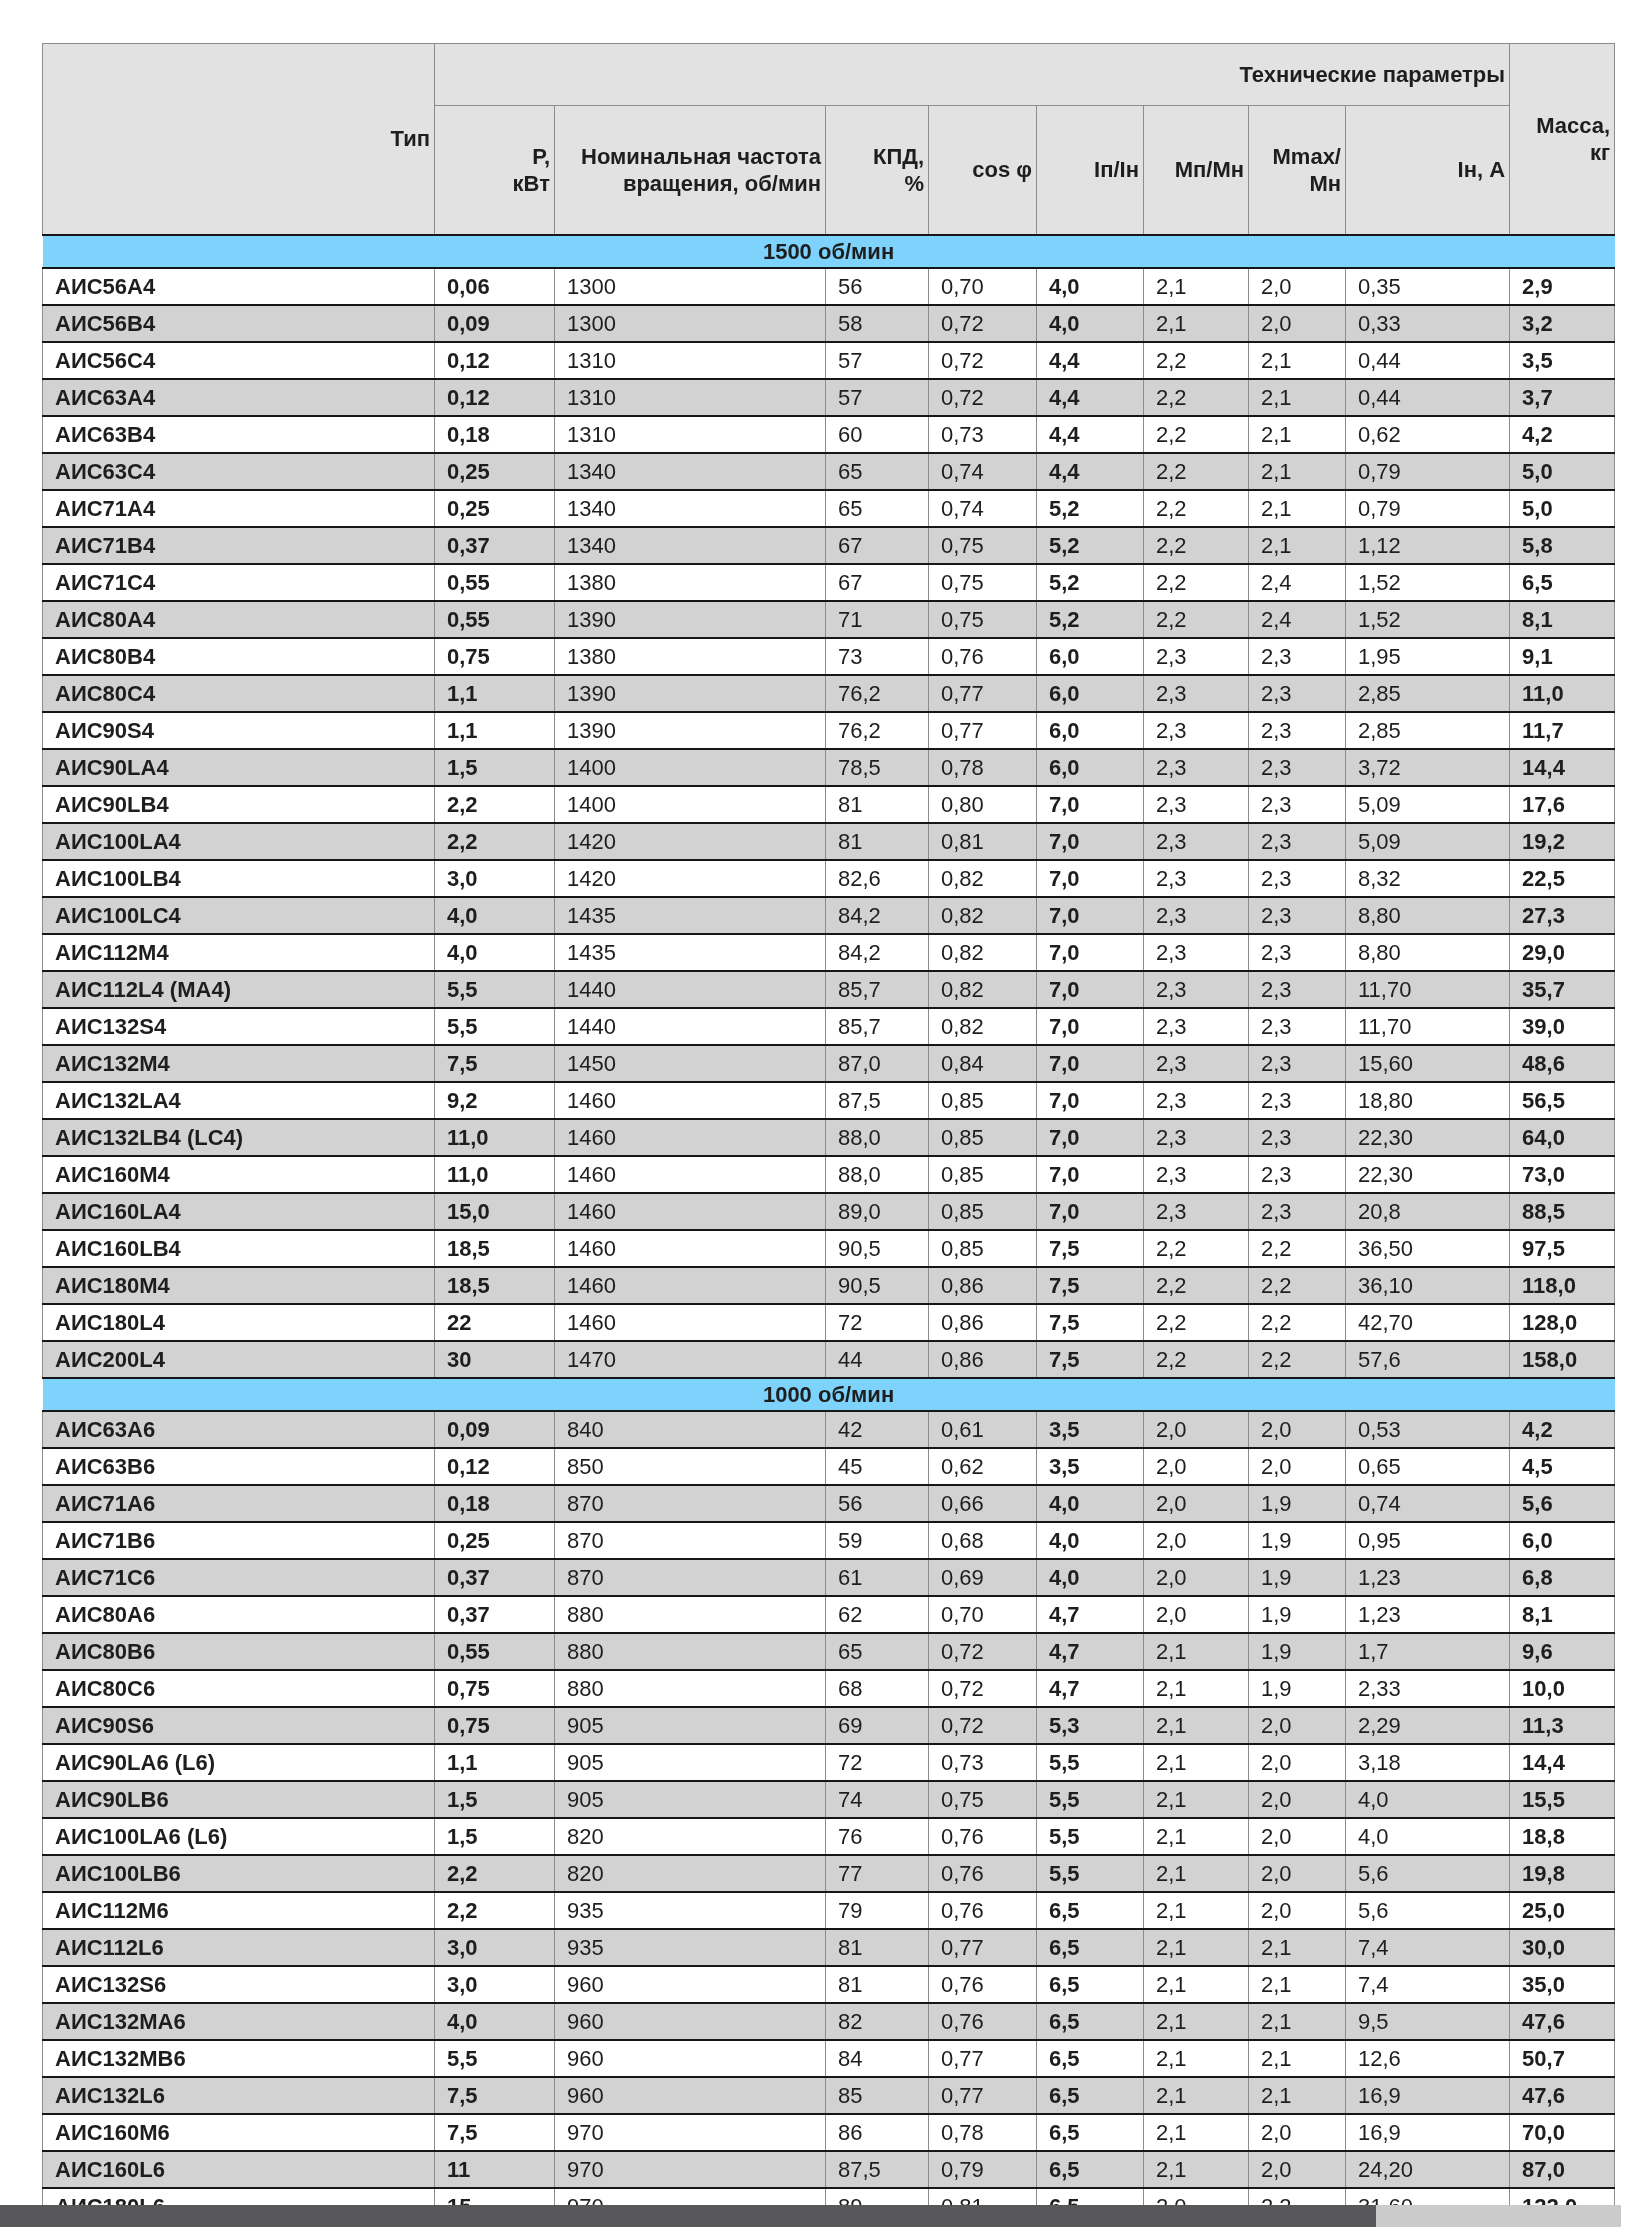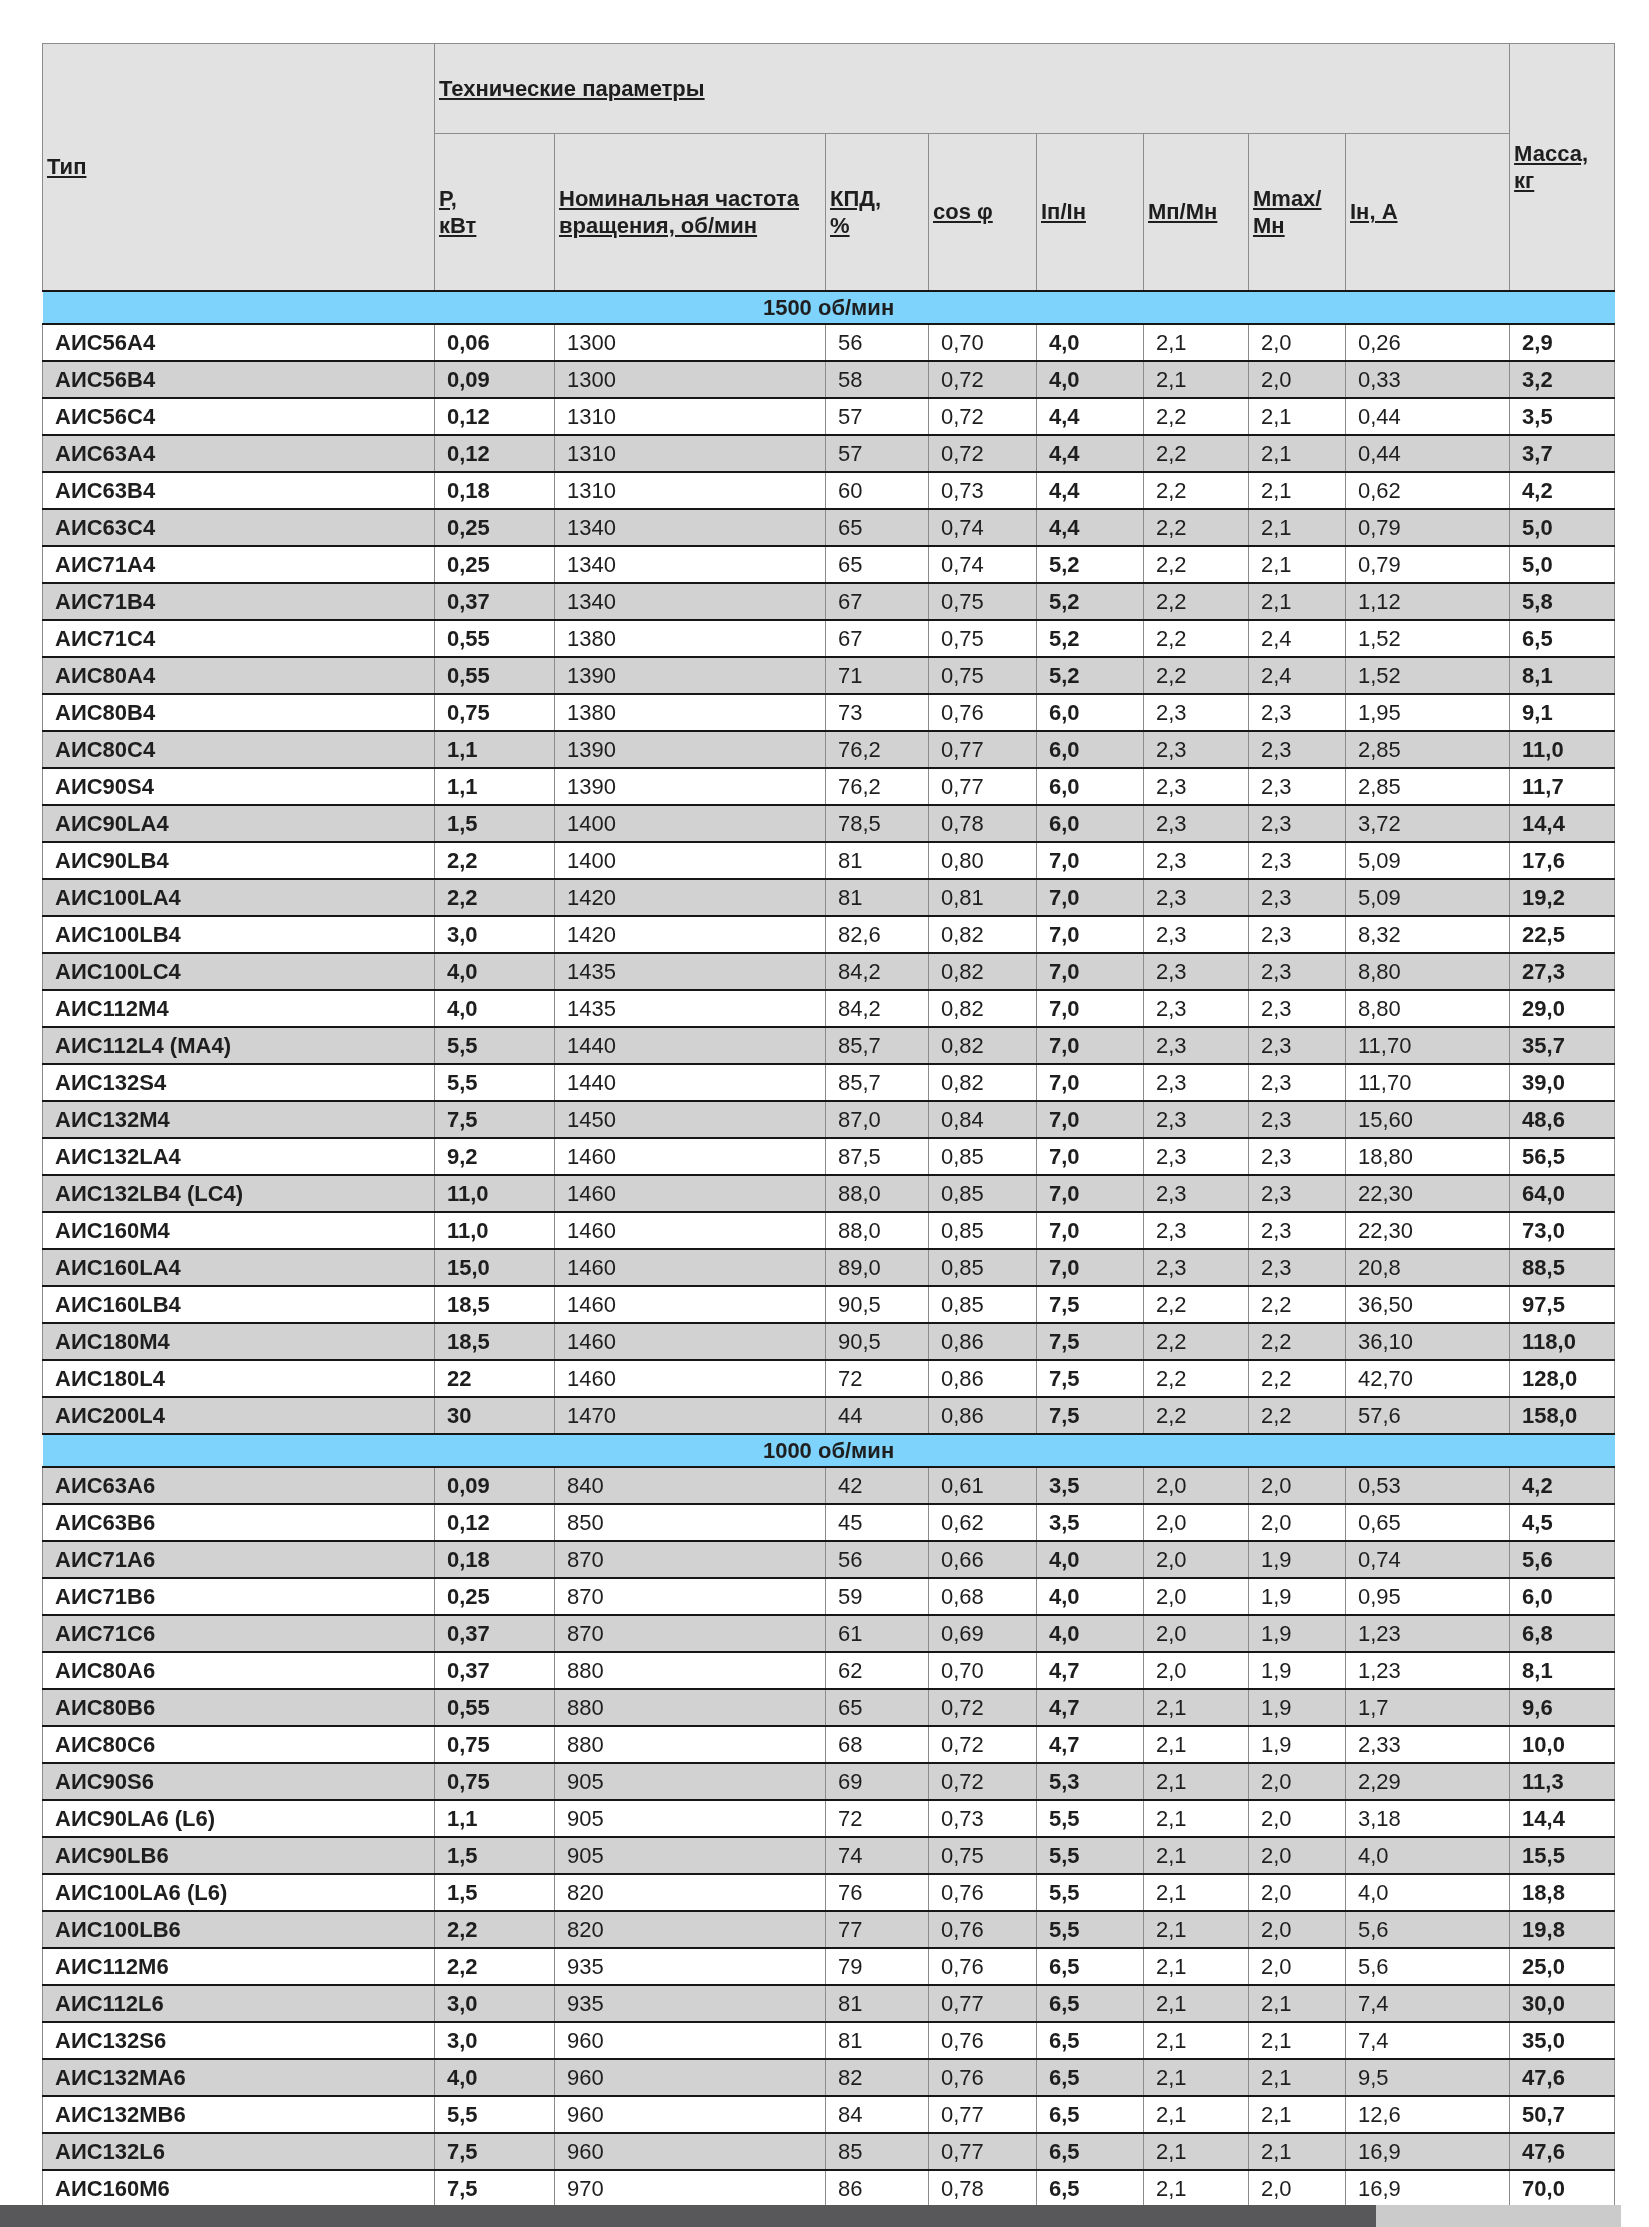--- a/index.html
+++ b/index.html
@@ -27,29 +27,28 @@
     width:1572px;
     border-collapse:collapse;
     table-layout:fixed;
   }
   thead th{
     background:var(--header-bg);
     color:var(--text);
     font-weight:bold;
     font-size:22px;
     line-height:1.25;
-    text-align:left;
+    text-align:right;
     vertical-align:middle;
     white-space:pre-line;
     border-left:1.3px solid var(--vline);
     border-right:1.3px solid var(--vline);
     border-top:1.3px solid var(--vline);
     border-bottom:1.3px solid var(--vline);
-    padding:16px 4px;
-    text-decoration:underline;
+    padding:2px 4px;
   }
   thead tr.h1 th{height:57px;}
   thead tr.h2 th{height:124px;}
   thead th.span2{border-bottom:2.7px solid var(--sep);}
   thead tr.h2 th{border-bottom:2.7px solid var(--sep);}
   tbody td{
     font-size:22px;
     color:var(--text);
     height:35px;
     padding:0 5.3px 0 12px;
@@ -132,21 +131,21 @@
         </tr>
         <tr>
           <td class="b">АИС56A4</td>
           <td class="b">0,06</td>
           <td>1300</td>
           <td>56</td>
           <td>0,70</td>
           <td class="b">4,0</td>
           <td>2,1</td>
           <td>2,0</td>
-          <td>0,26</td>
+          <td>0,35</td>
           <td class="b">2,9</td>
         </tr>
         <tr class="shaded">
           <td class="b">АИС56B4</td>
           <td class="b">0,09</td>
           <td>1300</td>
           <td>58</td>
           <td>0,72</td>
           <td class="b">4,0</td>
           <td>2,1</td>

